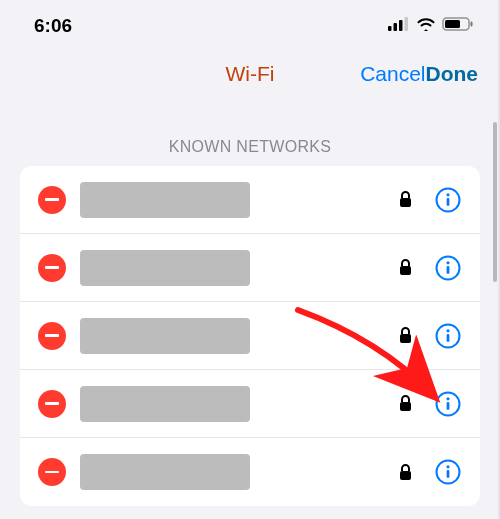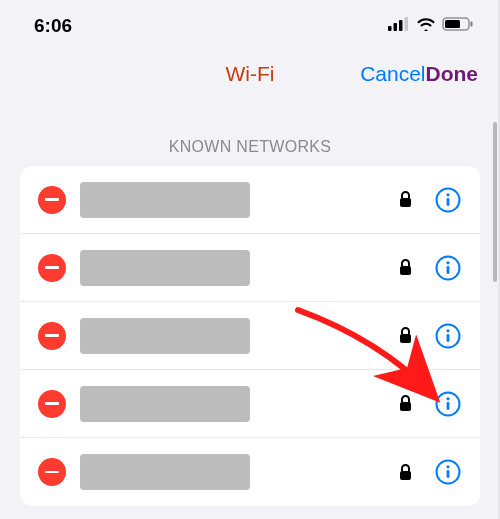--- a/index.html
+++ b/index.html
@@ -45,21 +45,21 @@
     }
     .nav-title {
       font-size: 21px;
       font-weight: 400;
       color: #c2410c;
       position: absolute;
       left: 50%;
       transform: translateX(-50%);
     }
     .nav-done {
-      color: #701a75;
+      color: #0369a1;
       font-size: 21px;
       font-weight: 600;
     }
     .section-header {
       padding: 38px 38px 10px 38px;
       font-size: 16px;
       color: #8a8a8e;
       letter-spacing: 0.3px;
       font-weight: 400;
       text-align: center;

